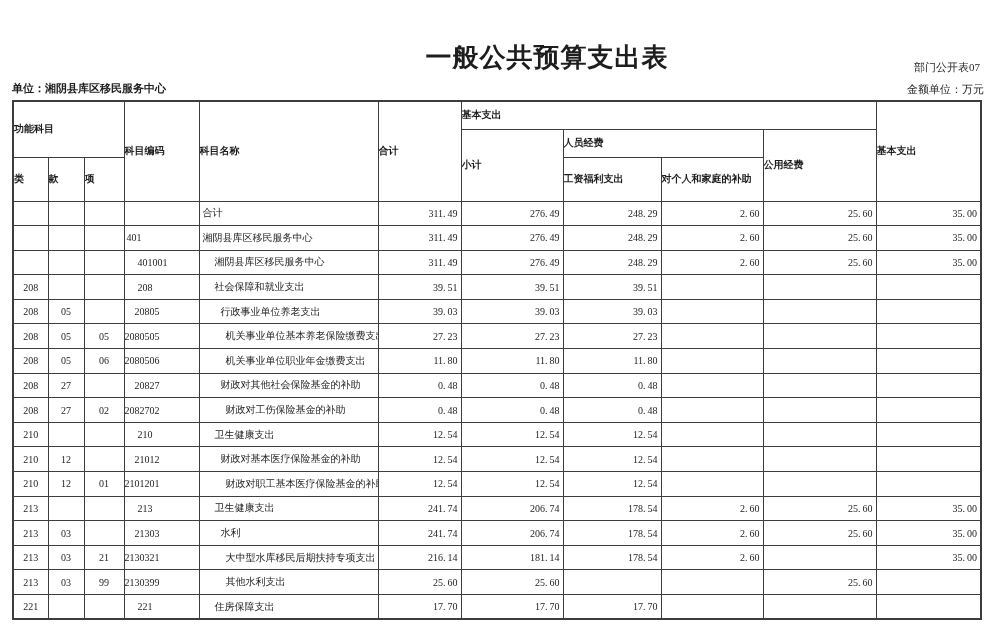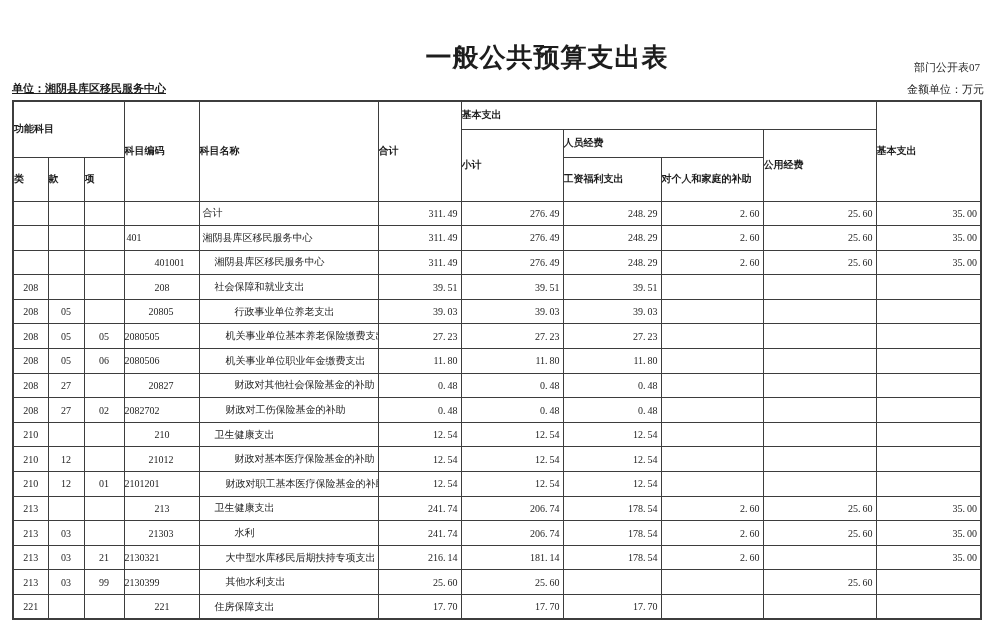--- a/index.html
+++ b/index.html
@@ -14,21 +14,21 @@
   .corner-label {
     position:absolute; top:24px; right:20px;
     font-size:11px; color:#2a2a2a;margin-top:36px;
   }
   .page-title {
     position:absolute; top:40px; left:547px; transform:translateX(-50%);
     font-size:26px; font-weight:bold; letter-spacing:1px; white-space:nowrap;
   }
   .unit-label {
     position:absolute; top:81px; left:12px;
-    font-size:11px; font-weight:bold;text-decoration:underline;
+    font-size:11px; font-weight:bold;
   }
   .amount-unit-label {
     position:absolute; top:82px; right:16px;
     font-size:11px;
   }
   table.budget {
     position:absolute; top:100px; left:12px;
     width:968px; table-layout:fixed; border-collapse:collapse;
     border:2px solid #3d3d3d;
     font-size:10px;
@@ -43,26 +43,26 @@
   }
   .budget thead tr.h1 th { height:28px; }
   .budget thead tr.h2 th { height:28px; }
   .budget thead tr.h3 th { height:44px; }
   .budget tbody td { height:24.6px; }
   td.ctr  { text-align:center; }
   td.num  { text-align:right; padding-right:3px; }
   td.code { text-align:left;margin-left:22px; }
   td.name { text-align:left; }
   td.code.lv0 { padding-left:2px; }
-  td.code.lv1 { padding-left:30px; }
-  td.code.lv2 { padding-left:24px; }
+  td.code.lv1 { padding-left:13px; }
+  td.code.lv2 { padding-left:10px; }
   td.code.lv3 { }
   td.name.lv0 { padding-left:3px; }
   td.name.lv1 { padding-left:15px; }
-  td.name.lv2 { padding-left:35px; }
+  td.name.lv2 { padding-left:21px; }
   td.name.lv3 { padding-left:26px; }
 </style>
 </head>
 <body>
 
 <div class="corner-label">部门公开表07</div>
 <div class="page-title">一般公共预算支出表</div>
 <div class="unit-label">单位：湘阴县库区移民服务中心</div>
 <div class="amount-unit-label">金额单位：万元</div>
 

